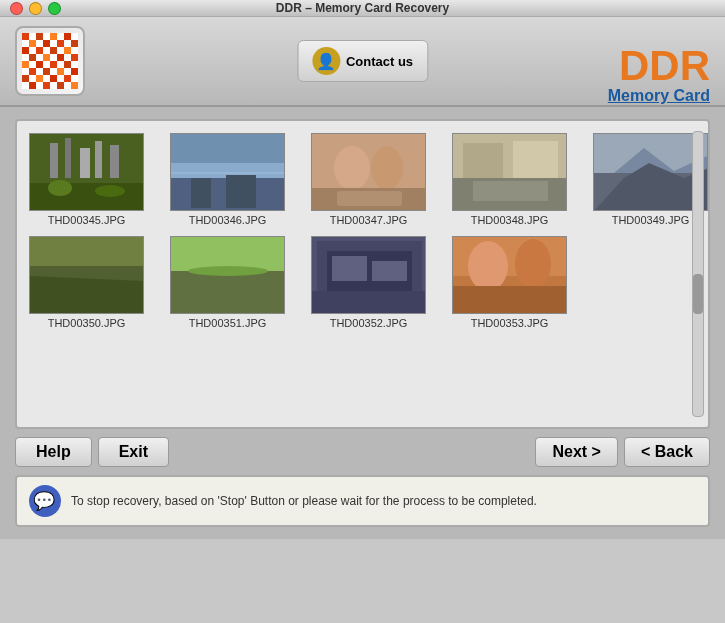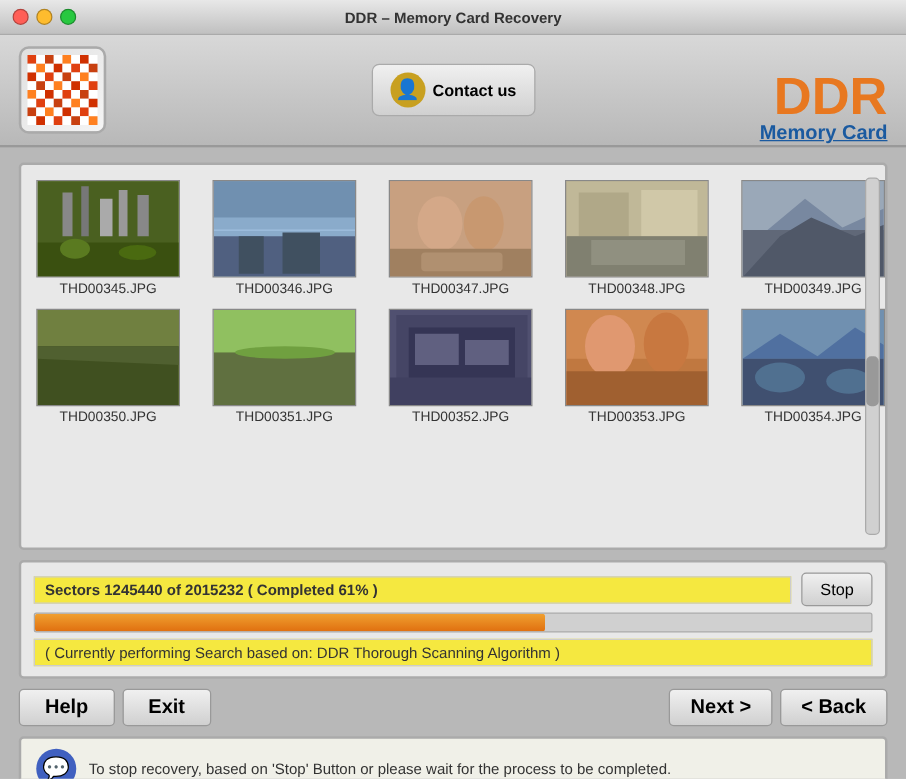--- a/index.html
+++ b/index.html
@@ -8,21 +8,21 @@
       width: 725px;
       height: 623px;
       font-family: Arial, Helvetica, sans-serif;
       font-size: 12px;
       background: #c8c8c8;
       overflow: hidden;
     }
 
     
     .title-bar {
-      height: 28px;
+      height: 17px;
       background: linear-gradient(to bottom, #e8e8e8, #c0c0c0);
       display: flex;
       align-items: center;
       justify-content: center;
       position: relative;
       border-bottom: 1px solid #aaa;
     }
     .title-bar-buttons {
       position: absolute;
       left: 10px;
@@ -503,52 +503,27 @@
           <svg width="115" height="78" xmlns="http://www.w3.org/2000/svg">
             <rect width="115" height="78" fill="#c07840"></rect>
             <rect x="0" y="0" width="115" height="40" fill="#d08850"></rect>
             <ellipse cx="35" cy="30" rx="20" ry="25" fill="#e09870"></ellipse>
             <ellipse cx="80" cy="28" rx="18" ry="25" fill="#c87840"></ellipse>
             <rect x="0" y="50" width="115" height="28" fill="#a06030"></rect>
           </svg>
         </div>
         <span class="image-label">THD00353.JPG</span>
       </div>
-      <div class="image-item">
-        <div class="image-thumb photo-354">
-          <svg width="115" height="78" xmlns="http://www.w3.org/2000/svg">
-            <rect width="115" height="78" fill="#6080a0"></rect>
-            <rect x="0" y="0" width="115" height="40" fill="#7090b0"></rect>
-            <polygon points="0,40 30,20 60,38 90,15 115,30 115,40" fill="#5070a0"></polygon>
-            <rect x="0" y="40" width="115" height="38" fill="#405070"></rect>
-            <ellipse cx="30" cy="55" rx="20" ry="12" fill="#507090"></ellipse>
-            <ellipse cx="85" cy="58" rx="18" ry="10" fill="#507090"></ellipse>
-          </svg>
-        </div>
-        <span class="image-label">THD00354.JPG</span>
-      </div>
     </div>
 
     <div class="scrollbar-area">
       <div class="scrollbar-thumb"></div>
     </div>
   </div>
 
-  <div class="progress-area">
-    <div class="progress-row">
-      <div class="progress-text">Sectors 1245440 of 2015232  ( Completed 61% )</div>
-      <button class="stop-btn">Stop</button>
-    </div>
-    <div class="progress-bar-row">
-      <div class="progress-bar-bg">
-        <div class="progress-bar-fill" id="progress-fill" style="width: 61%;"></div>
-      </div>
-    </div>
-    <div class="algorithm-text">( Currently performing Search based on: DDR Thorough Scanning Algorithm )</div>
-  </div>
 
   <div class="nav-row">
     <button class="nav-btn">Help</button>
     <button class="nav-btn">Exit</button>
     <div class="nav-spacer"></div>
     <button class="nav-btn nav-btn-next">Next &gt;</button>
     <button class="nav-btn nav-btn-back">&lt; Back</button>
   </div>
 
   <div class="info-bar">

